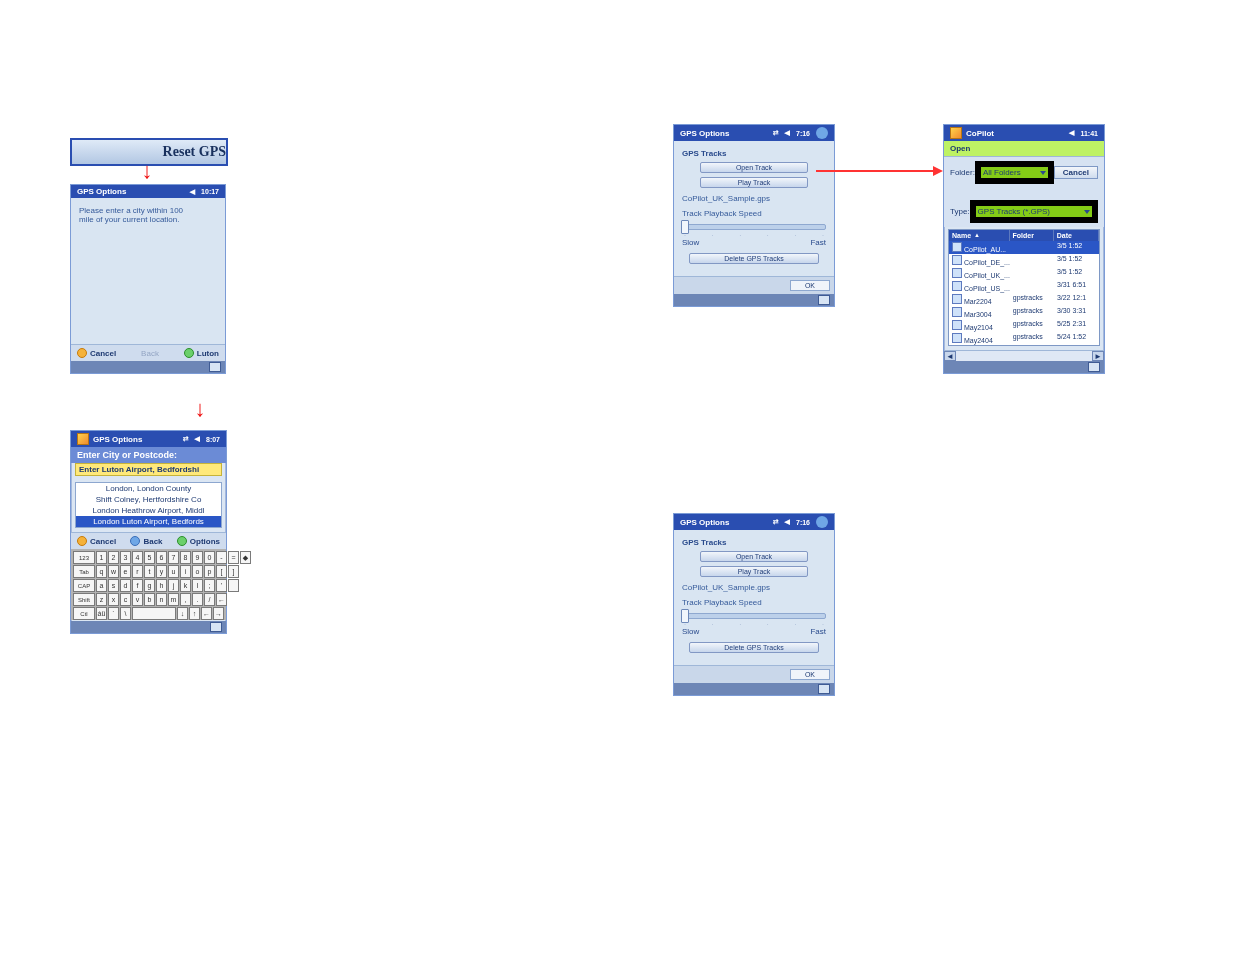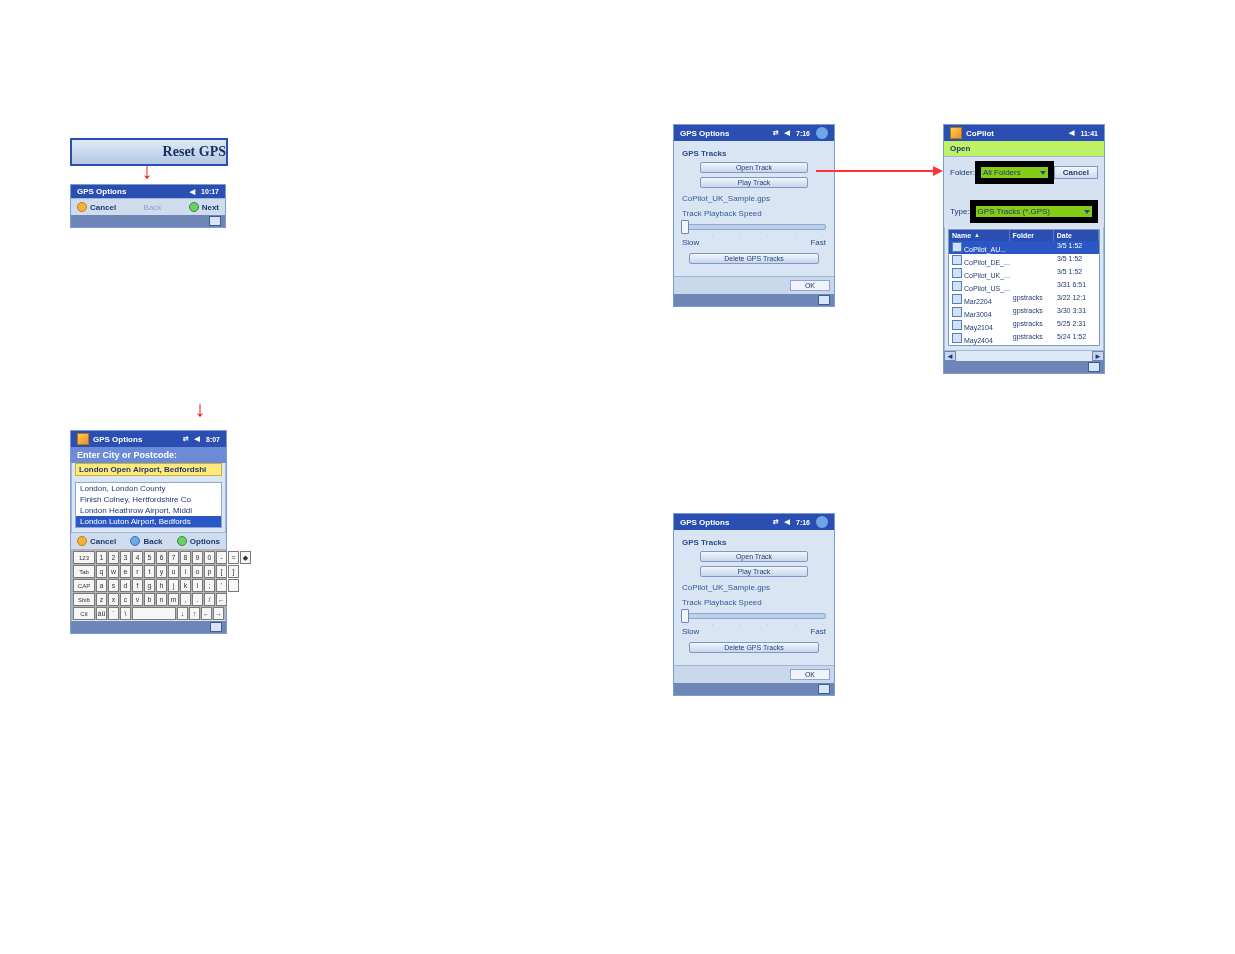--- a/index.html
+++ b/index.html
@@ -36,21 +36,21 @@
   .redhead{position:absolute;width:0;height:0;border-top:5px solid transparent;border-bottom:5px solid transparent;border-left:10px solid #f33;}
 
   
   .navbar{display:flex;justify-content:space-between;align-items:center;background:#cfdcee;padding:3px 6px;border-top:1px solid #9fb7d8;font-size:8px;}
   .navbtn{display:flex;align-items:center;gap:3px;}
   .dot{width:8px;height:8px;border-radius:50%;display:inline-block;}
 
   
   .hdrbar{background:#6b8bd6;color:#fff;font-weight:bold;padding:3px 6px;font-size:9px;}
   .field{background:#ffe97a;border:1px solid #c6b33a;margin:0 4px;padding:1px 3px;color:#1e3a72;font-weight:bold;font-size:8px;}
-  .listbox{background:#fff;border:1px solid #8da7cf;margin:6px 4px 4px;}
+  .listbox{background:#fff;border:1px solid #8da7cf;margin:6px 4px 4px;text-align:center;}
   .listitem{padding:1px 4px;font-size:8px;color:#1e3a72;}
   .listitem.sel{background:#2a56c6;color:#fff;}
   .kb{background:#b3b3b3;padding:2px 2px 0;}
   .kb .row{display:flex;gap:1px;margin-bottom:1px;}
   .key{background:#f6f6f6;border:1px solid #7a7a7a;min-width:9px;height:11px;font-size:7px;color:#333;display:flex;align-items:center;justify-content:center;}
   .key.w{min-width:20px;font-size:6px;}
   .key.sp{flex:1;}
 
   
   .toolbar{background:#d6e2f2;padding:4px 6px;display:flex;align-items:center;font-size:8px;}
@@ -82,54 +82,58 @@
   <div class="arrow" style="left:147px;top:158px;">↓</div>
 
   <div class="shot" style="left:70px;top:184px;width:154px;">
     <div class="titlebar">
       <span>GPS Options</span>
       <span class="right">
         <span class="pill">◀</span>
         <span class="pill">10:17</span>
       </span>
     </div>
+    <div class="body" style="height:130px;">
+      <div class="txt">Please enter a city within 100</div>
+      <div class="txt">mile of your current location.</div>
+    </div>
     <div class="navbar">
       <span class="navbtn">
         <span class="dot" style="background:#f5b23a;border:1px solid #c77b0b;"></span>
         <b>Cancel</b>
       </span>
       <span class="navbtn" style="opacity:.35;">
         <span>Back</span>
       </span>
       <span class="navbtn">
         <span class="dot" style="background:#6bd06b;border:1px solid #2c8f2c;"></span>
-        <b>Next</b>
+        <b>Luton</b>
       </span>
     </div>
     <div class="footbar">
       <div class="sq"></div>
     </div>
   </div>
   <div class="arrow" style="left:200px;top:396px;">↓</div>
 
   <div class="shot" style="left:70px;top:430px;width:155px;">
     <div class="titlebar">
       <span class="mini-logo"></span>
       <span>GPS Options</span>
       <span class="right">
         <span class="pill">⇄</span>
         <span class="pill">◀</span>
         <span class="pill">8:07</span>
       </span>
     </div>
     <div class="hdrbar">Enter City or Postcode:</div>
-    <div class="field">London Open Airport, Bedfordshi</div>
+    <div class="field">Enter Luton Airport, Bedfordshi</div>
     <div class="listbox">
       <div class="listitem">London, London County</div>
-      <div class="listitem">Finish Colney, Hertfordshire Co</div>
+      <div class="listitem">Shift Colney, Hertfordshire Co</div>
       <div class="listitem">London Heathrow Airport, Middl</div>
       <div class="listitem sel">London Luton Airport, Bedfords</div>
     </div>
     <div class="navbar">
       <span class="navbtn">
         <span class="dot" style="background:#f5b23a;border:1px solid #c77b0b;"></span>
         <b>Cancel</b>
       </span>
       <span class="navbtn">
         <span class="dot" style="background:#6fa7e6;border:1px solid #3a6db7;"></span>

